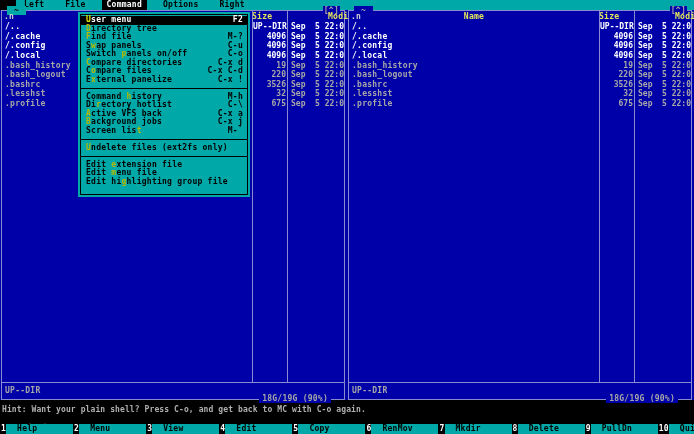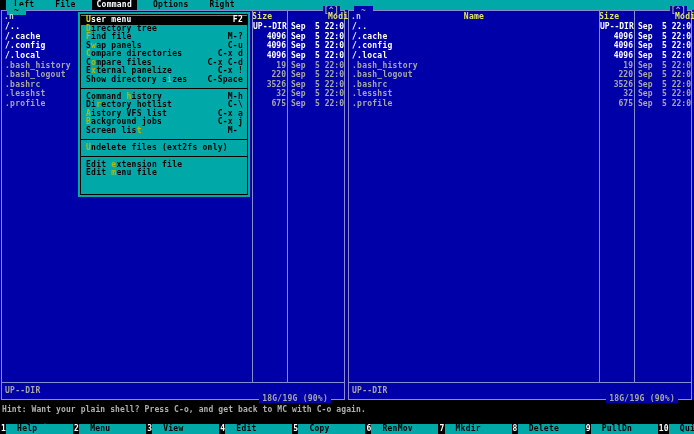--- a/index.html
+++ b/index.html
@@ -2,21 +2,21 @@
 <html><head>
 <meta charset="utf-8">
 <style>
   html,body{margin:0;padding:0;background:#222;}
   .screen{
     position:relative;width:694px;height:434px;background:#000;overflow:hidden;
     font-family:"DejaVu Sans Mono",monospace;font-weight:bold;font-size:8px;
     letter-spacing:0.25px;cursor:default;
   }
   
-  .menubar{position:absolute;top:0;left:6px;right:0;height:10px;background:#00a8a8;
+  .menubar{position:absolute;top:0;left:16px;right:0;height:10px;background:#00a8a8;
     color:#000;display:flex;padding-left:3px;}
   .menubar-item{padding:0 5px;margin-right:11px;height:10px;line-height:10px;}
   .menubar-item.selected{background:#000;color:#fff;}
   
   .panels-wrap{position:absolute;top:10px;left:0;right:0;height:390px;background:#0000a8;}
   .panel{position:absolute;top:0;height:390px;width:344px;box-sizing:border-box;
     border:1px solid #8a8ad0;background:#0000a8;}
   .panel.left{left:1px;}
   .panel.right{left:348px;}
   .panel-path{position:absolute;top:-5px;left:5px;height:9px;line-height:9px;
@@ -250,58 +250,58 @@
           <div class="menu-row">
             <span></span><span class="hot">F</span><span>ind file</span>
             <span class="shortcut">M-?</span>
           </div>
 
           <div class="menu-row">
             <span>S</span><span class="hot">w</span><span>ap panels</span>
             <span class="shortcut">C-u</span>
           </div>
 
+          <div class="menu-row">
+            <span>Switch </span><span class="hot">p</span><span>anels on/off</span>
+            <span class="shortcut">C-o</span>
+          </div>
 
           <div class="menu-row">
             <span></span><span class="hot">C</span><span>ompare directories</span>
             <span class="shortcut">C-x d</span>
           </div>
 
           <div class="menu-row">
             <span>C</span><span class="hot">o</span><span>mpare files</span>
             <span class="shortcut">C-x C-d</span>
           </div>
 
           <div class="menu-row">
             <span>E</span><span class="hot">x</span><span>ternal panelize</span>
             <span class="shortcut">C-x !</span>
           </div>
 
-          <div class="menu-row">
-            <span>Show directory s</span><span class="hot">i</span><span>zes</span>
-            <span class="shortcut">C-Space</span>
-          </div>
 
           <div class="menu-row separator">
             <span></span><span class="hot"></span><span></span>
             <span class="shortcut"></span>
           </div>
 
           <div class="menu-row">
             <span>Command </span><span class="hot">h</span><span>istory</span>
             <span class="shortcut">M-h</span>
           </div>
 
           <div class="menu-row">
             <span>Di</span><span class="hot">r</span><span>ectory hotlist</span>
             <span class="shortcut">C-\</span>
           </div>
 
           <div class="menu-row">
-            <span></span><span class="hot">A</span><span>istory VFS list</span>
+            <span></span><span class="hot">A</span><span>ctive VFS back</span>
             <span class="shortcut">C-x a</span>
           </div>
 
           <div class="menu-row">
             <span></span><span class="hot">B</span><span>ackground jobs</span>
             <span class="shortcut">C-x j</span>
           </div>
 
           <div class="menu-row">
             <span>Screen lis</span><span class="hot">t</span><span></span>
@@ -326,20 +326,24 @@
           <div class="menu-row">
             <span>Edit </span><span class="hot">e</span><span>xtension file</span>
             <span class="shortcut"></span>
           </div>
 
           <div class="menu-row">
             <span>Edit </span><span class="hot">m</span><span>enu file</span>
             <span class="shortcut"></span>
           </div>
 
+          <div class="menu-row">
+            <span>Edit hi</span><span class="hot">g</span><span>hlighting group file</span>
+            <span class="shortcut"></span>
+          </div>
         </div>
     </div>
   </div>
 
   <div class="hint-line">Hint: Want your plain shell? Press C-o, and get back to MC with C-o again.</div>
 
   <div class="prompt-row">
     <span>midnight@commander:~$</span><span class="cursor"></span>
   </div>
 

